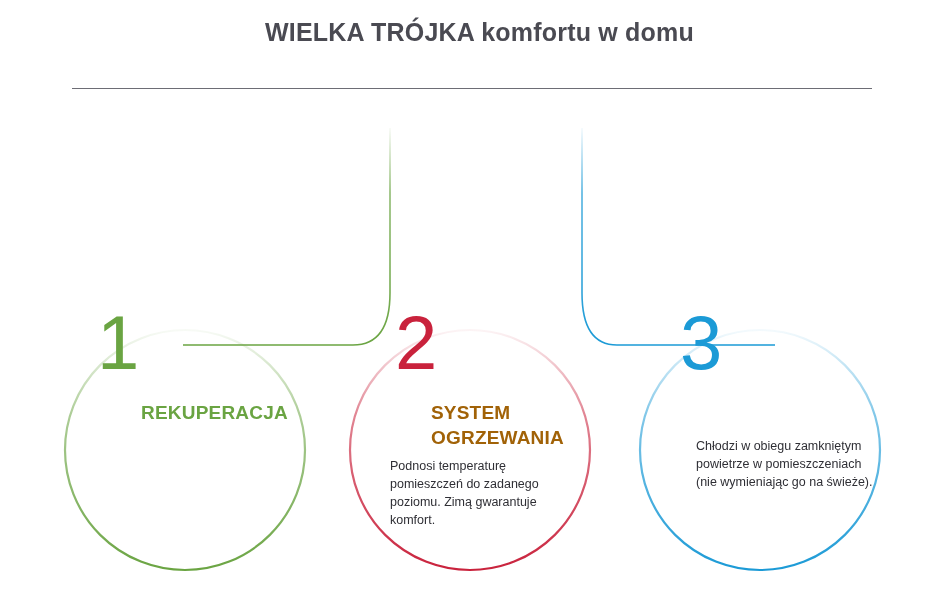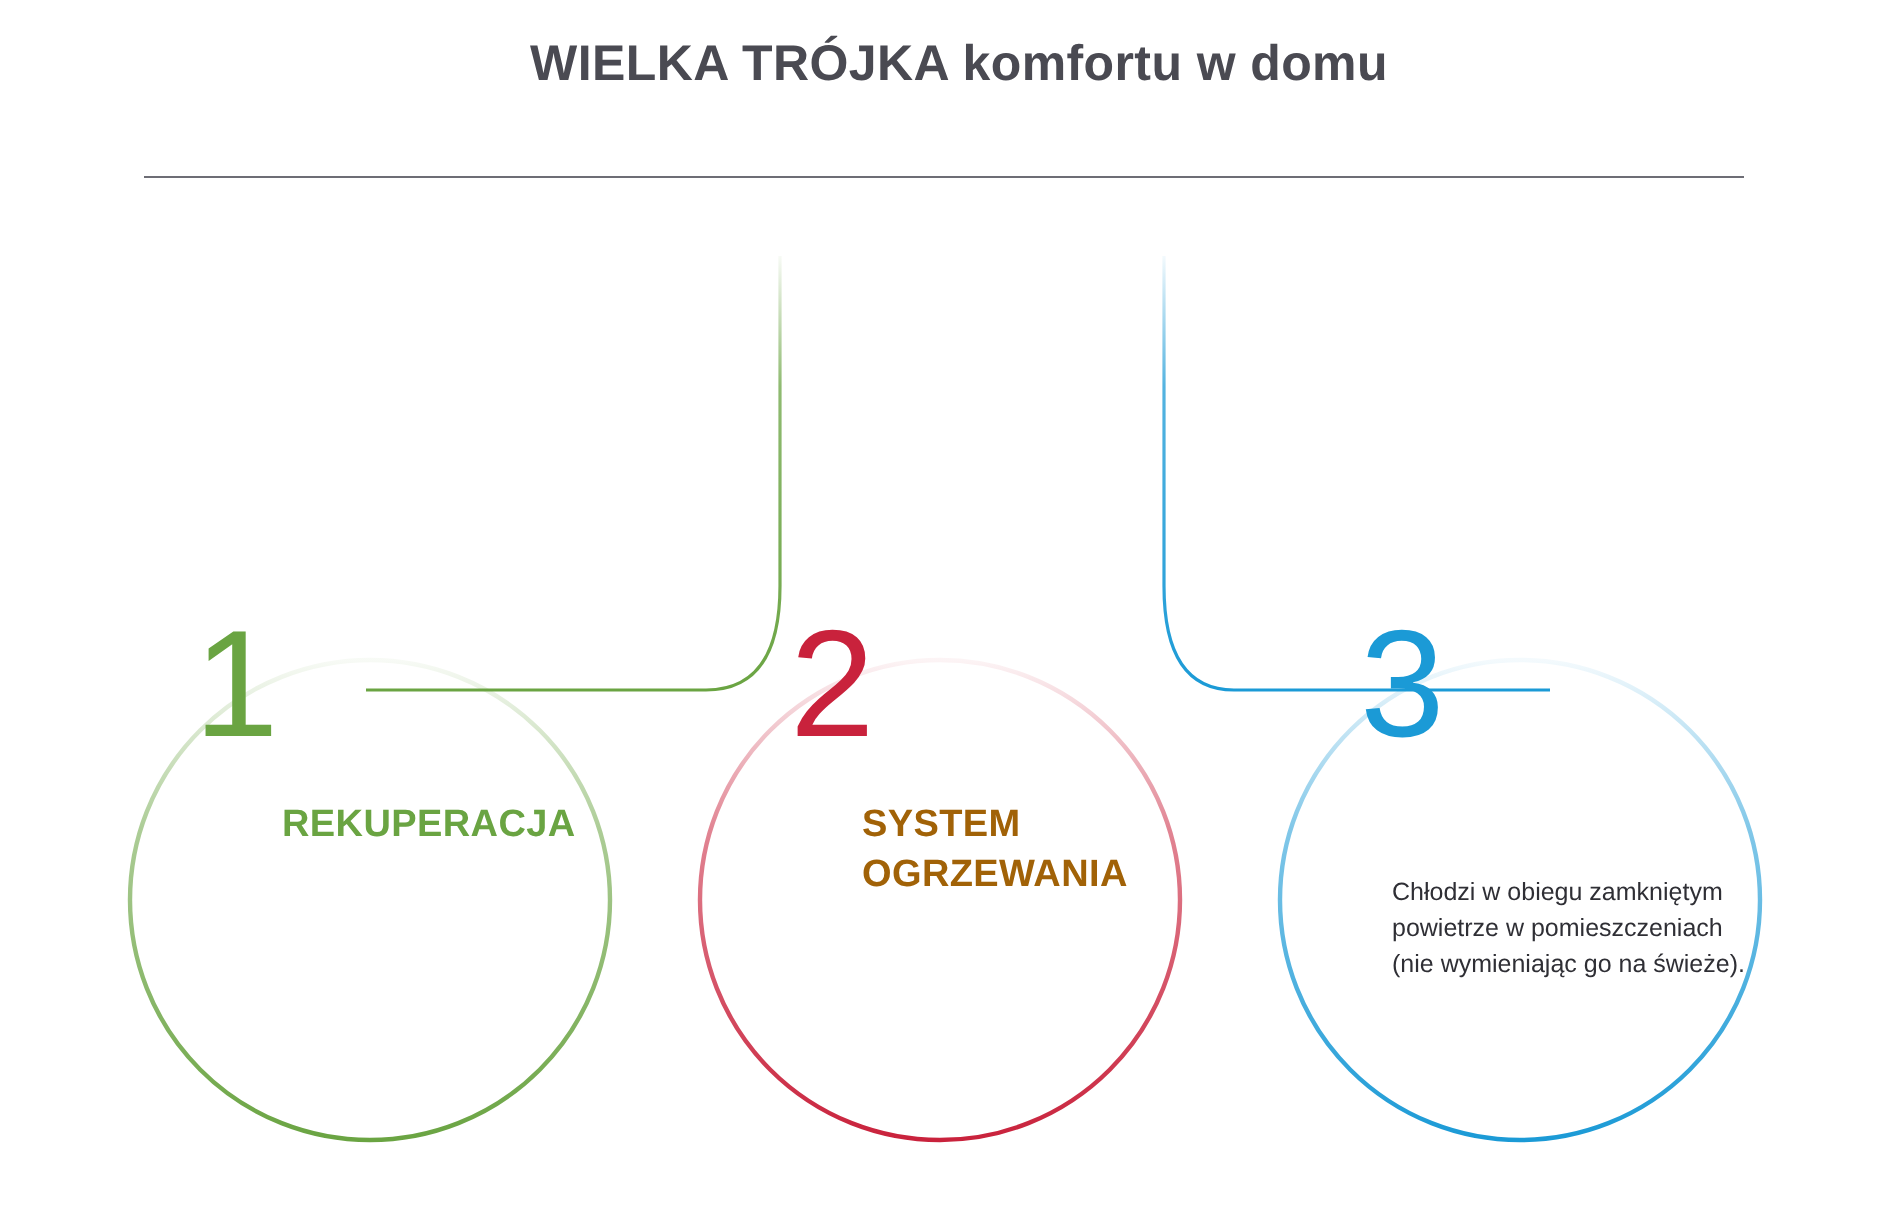--- a/index.html
+++ b/index.html
@@ -129,17 +129,18 @@
     <circle cx="185" cy="450" r="120" fill="none" stroke="url(#gradGreenCircle)" stroke-width="2.2"></circle>
     <circle cx="470" cy="450" r="120" fill="none" stroke="url(#gradRedCircle)" stroke-width="2.2"></circle>
     <circle cx="760" cy="450" r="120" fill="none" stroke="url(#gradBlueCircle)" stroke-width="2.2"></circle>
   </svg>
 
   <div class="num" id="num-1">1</div>
   <div class="heading" id="head-1">REKUPERACJA</div>
 
   <div class="num" id="num-2">2</div>
   <div class="heading" id="head-2">SYSTEM OGRZEWANIA</div>
+  <div class="body" id="body-2">Podnosi temperaturę pomieszczeń do zadanego poziomu. Zimą gwarantuje komfort.</div>
 
   <div class="num" id="num-3">3</div>
   <div class="body" id="body-3">Chłodzi w obiegu zamkniętym powietrze w pomieszczeniach (nie wymieniając go na świeże).</div>
 
 </div>
 
 </body></html>

